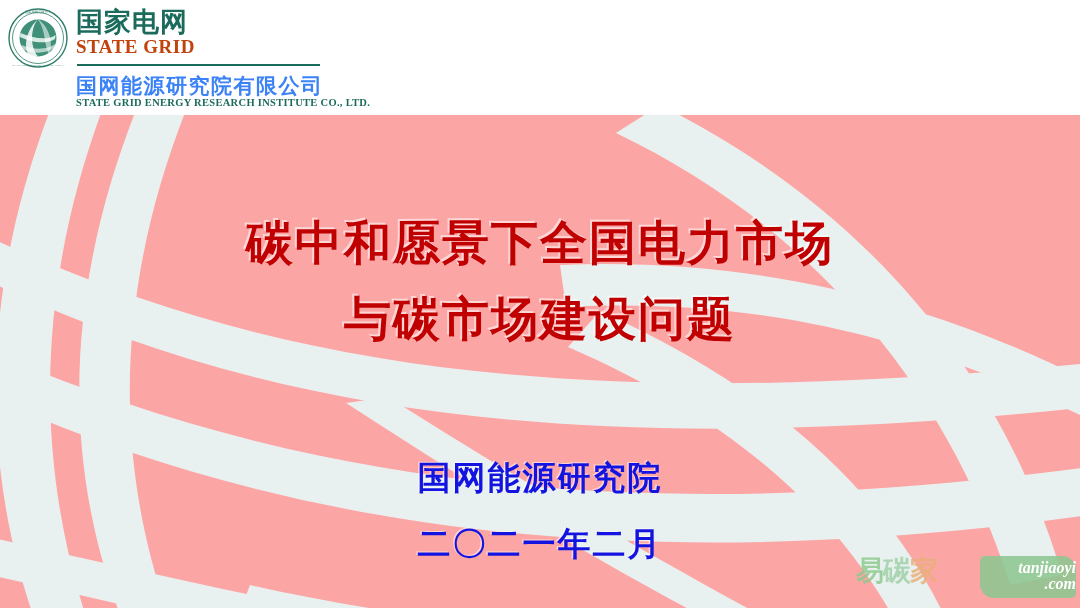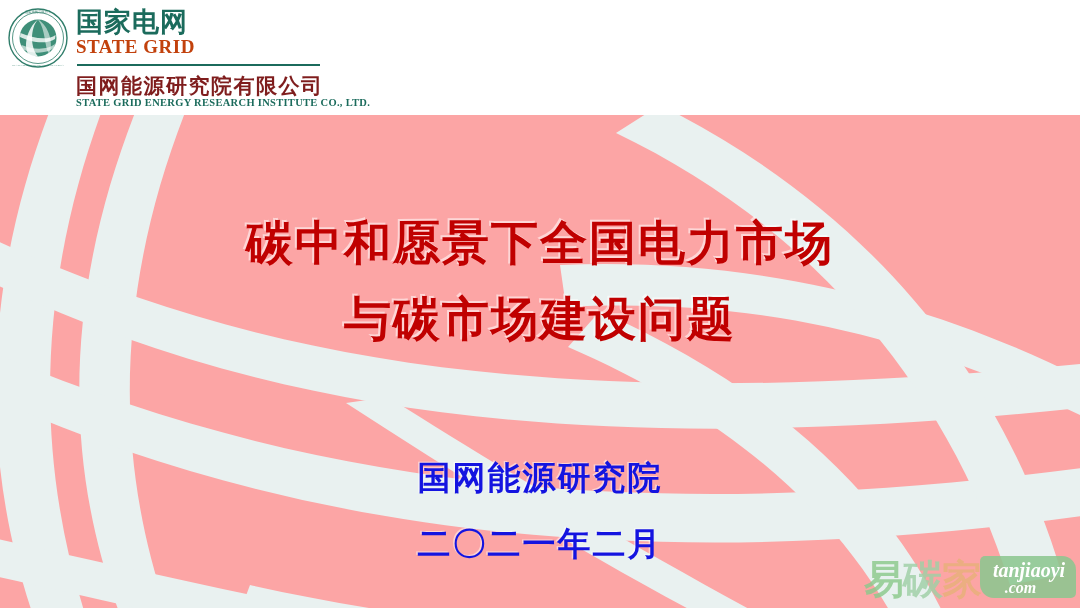--- a/index.html
+++ b/index.html
@@ -74,21 +74,21 @@
     background: #1b6b5c;
   }
 
   .sub-brand-cn {
     position: absolute;
     left: 76px;
     top: 72px;
     font-family: "DejaVu Sans", "Liberation Sans", sans-serif;
     font-size: 21px;
     font-weight: bold;
-    color: #7f1d1d;
+    color: #3b82f6;
     letter-spacing: 1.5px;
     white-space: nowrap;
   }
   .sub-brand-en {
     position: absolute;
     left: 76px;
     top: 97px;
     font-family: "Liberation Serif", "DejaVu Serif", serif;
     font-size: 10.5px;
     font-weight: bold;
@@ -183,23 +183,23 @@
   .wm-tanjiaoyi {
     position: absolute;
     left: 852px;
     top: 552px;
     width: 228px;
     height: 52px;
     z-index: 4;
   }
   .wm-tjy-cn {
     position: absolute;
-    left: 12px; top: 0;
+    left: 4px; top: 0;
     font-family: Liberation Serif, serif;
-    font-size: 40px;
+    font-size: 28px;
     font-weight: bold;
     letter-spacing: -1px;
     white-space: nowrap;
     opacity: 0.82;
   }
   .wm-tjy-cn .g1 { color: #8cc98c; }
   .wm-tjy-cn .g2 { color: #9fd0a6; }
   .wm-tjy-cn .g3 { color: #e8b07a; }
   .wm-tjy-box {
     position: absolute;
@@ -216,22 +216,22 @@
     left: 130px;
     top: 5px;
     width: 94px;
     text-align: center;
     font-family: "Liberation Serif", "DejaVu Serif", serif;
     font-style: italic;
     font-weight: bold;
     color: #ffffff;
     line-height: 1.0;
   }
-  .wm-tjy-dom .d1 { display: block; font-size: 20px; padding-top: 3px; }
-  .wm-tjy-dom .d2 { display: block; font-size: 16px; text-align: center; padding-right: 17px; }
+  .wm-tjy-dom .d1 { display: block; font-size: 16px; padding-top: 3px; text-align: right; }
+  .wm-tjy-dom .d2 { display: block; font-size: 16px; text-align: right; padding-right: 0; }
 </style>
 </head>
 <body>
 
 <div class="slide">
 
   <div class="body-area">
     <svg class="globe-svg" viewBox="0 0 1080 493" preserveAspectRatio="none">
       <defs>
         <clipPath id="bodyClip">

